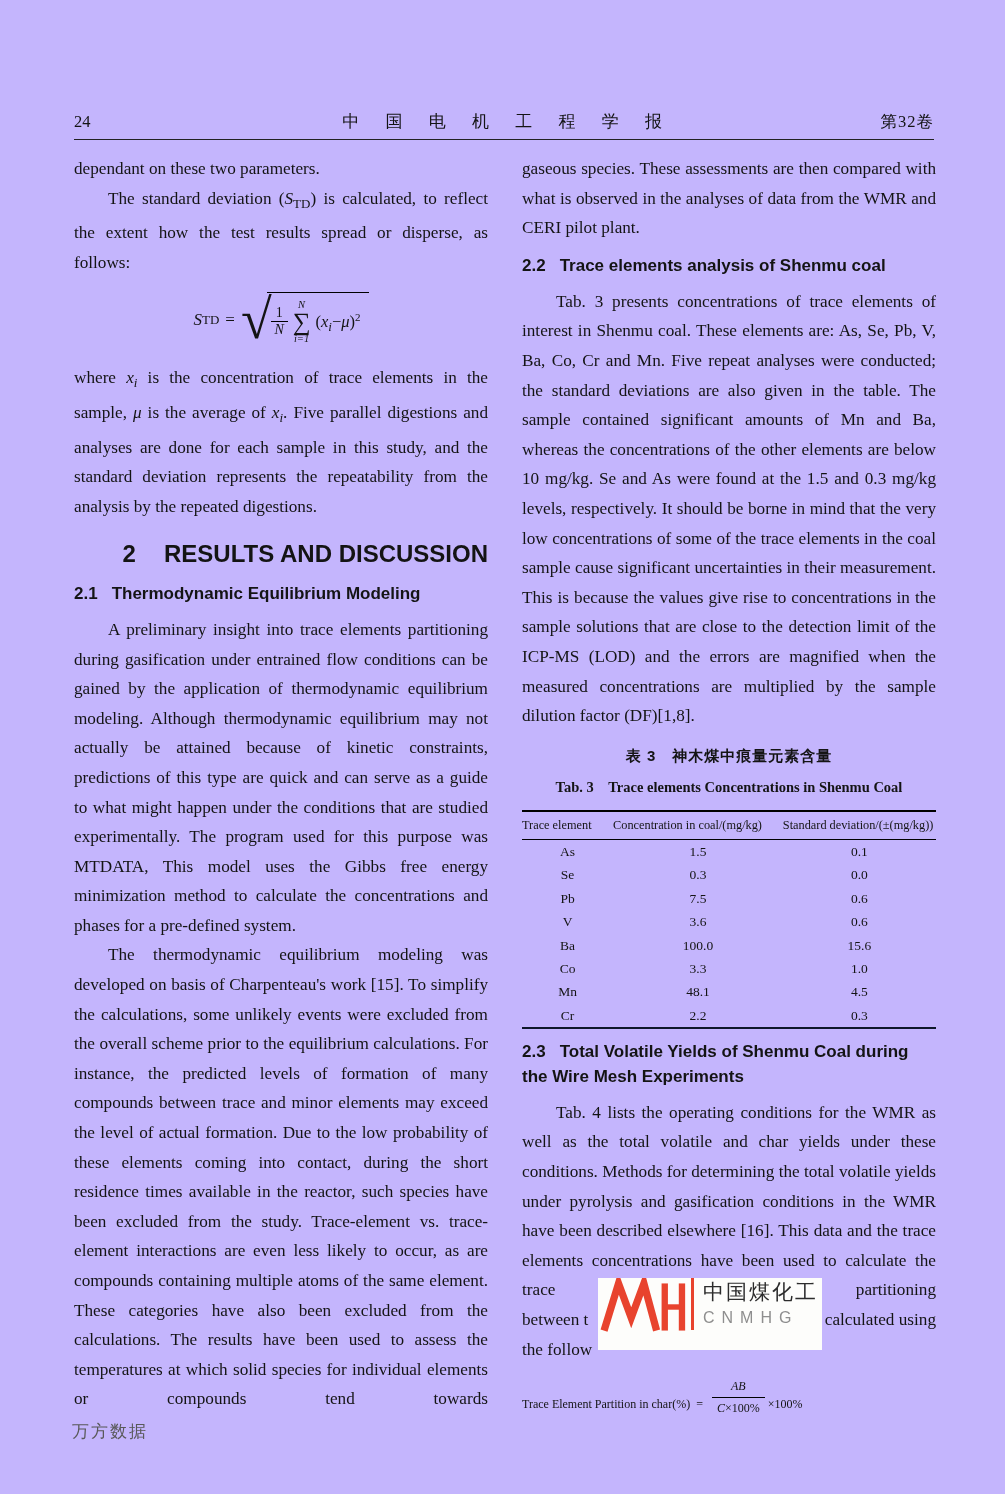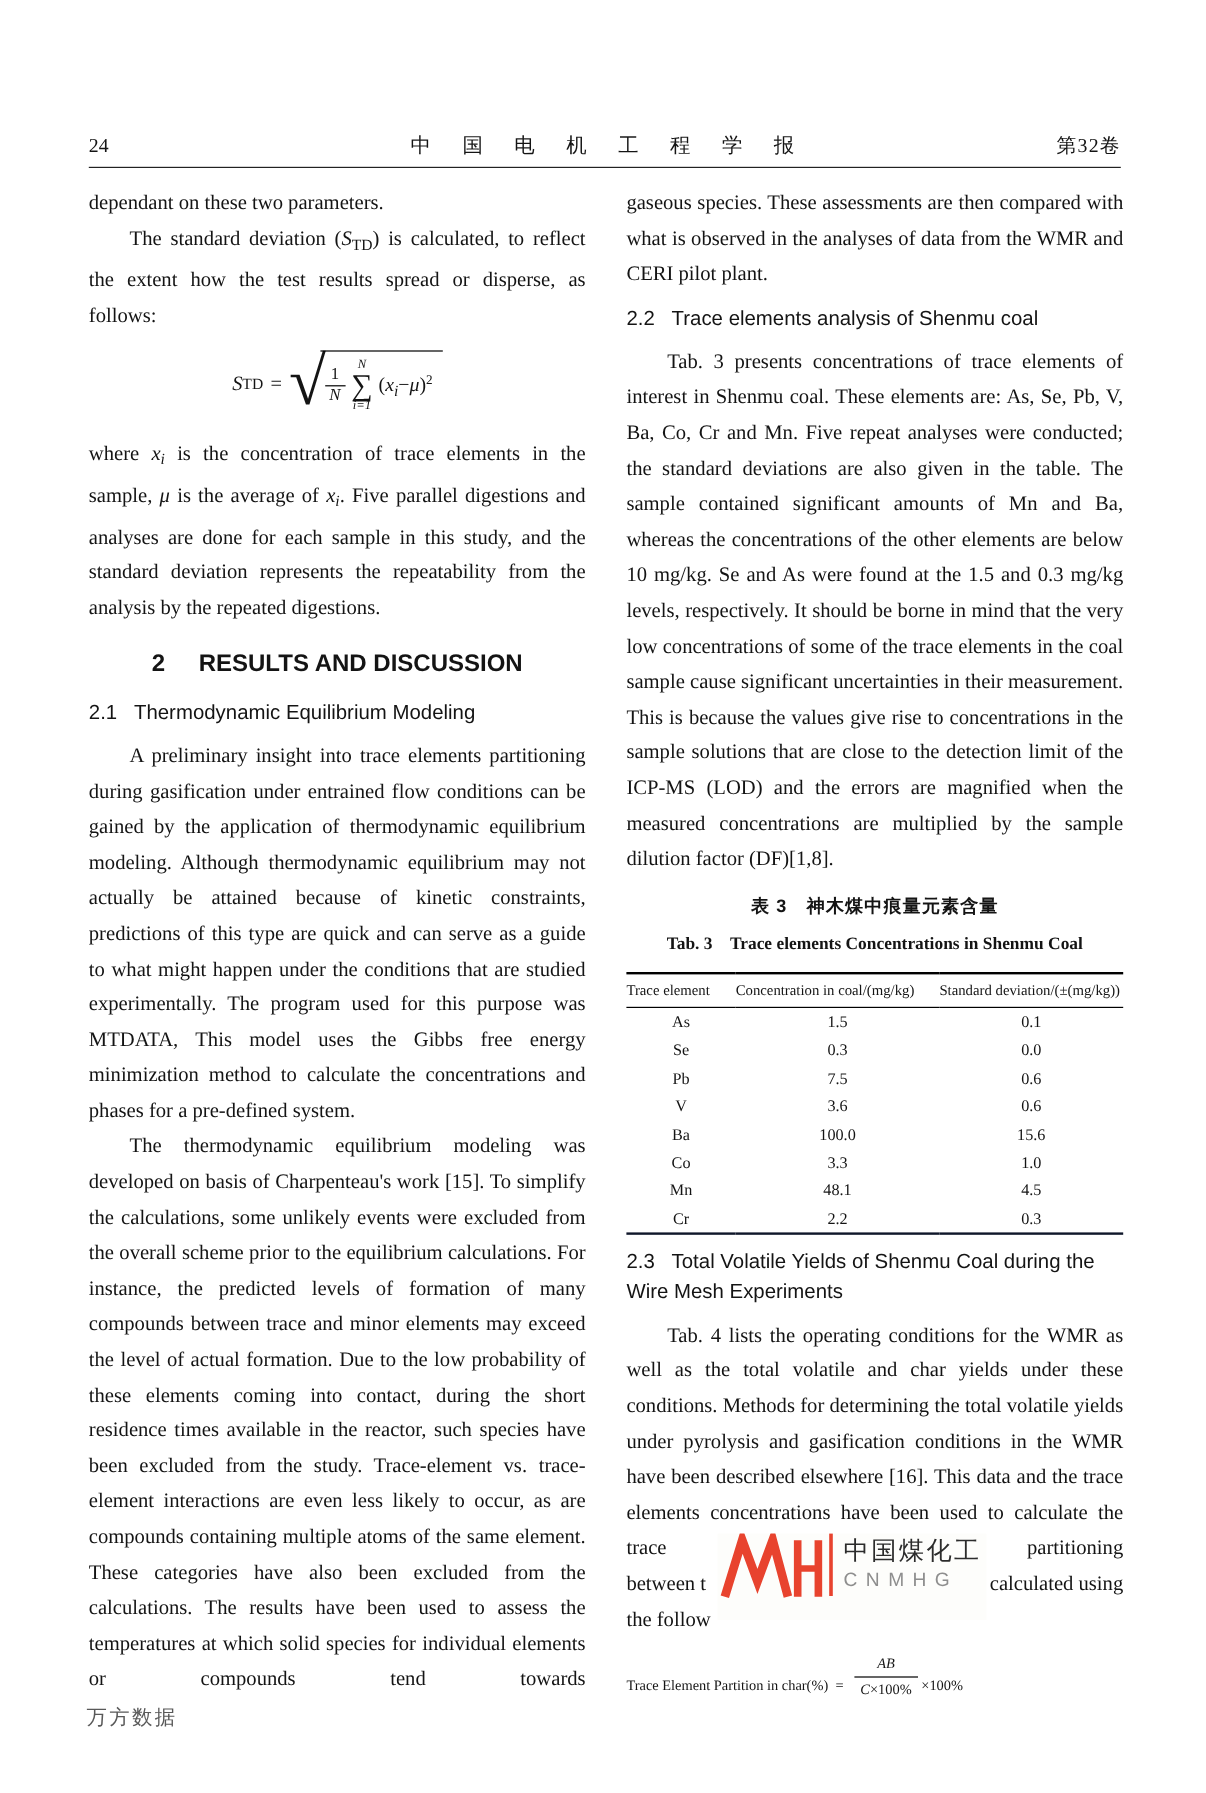--- a/index.html
+++ b/index.html
@@ -1,40 +1,40 @@
 <!DOCTYPE html>
 <html><head>
 <meta charset="utf-8">
 <style>
   html,body{margin:0;padding:0;}
   body{width:1005px;height:1494px;position:relative;background:#efeeea;}
-  .page{position:absolute;inset:0;background:#ffffff;overflow:hidden;
+  .page{position:absolute;inset:0;background:#c4b5fd;overflow:hidden;
         font-family:"Liberation Serif",serif;color:#141414;}
 
   
   .hdr{position:absolute;top:110px;left:74px;width:860px;display:flex;align-items:baseline;}
   .hdr .pagenum{width:90px;font-size:16.5px;}
   .hdr .jtitle{flex:1;text-align:center;font-size:17px;word-spacing:14px;letter-spacing:4px;}
   .hdr .vol{width:90px;text-align:right;font-size:16.5px;letter-spacing:1px;}
   .rule{position:absolute;top:139px;left:74px;width:860px;border-top:1.6px solid #222;}
 
   
   .cols{position:absolute;top:154px;left:74px;width:862px;display:flex;gap:34px;}
   .col{width:417px;font-size:17.2px;line-height:29.6px;text-align:justify;}
   p{margin:0;}
   .ind{text-indent:34px;}
   .cont{text-align-last:justify;}
   .var{font-style:italic;}
   sub{font-size:13px;vertical-align:-4px;}
   sup{font-size:11px;vertical-align:6px;}
 
-  h2.sec{font-family:"Liberation Sans",sans-serif;font-size:20px;font-weight:bold;
-         margin:18px 0 12px;text-align:center;}
+  h2.sec{font-family:"Liberation Sans",sans-serif;font-size:24px;font-weight:bold;
+         margin:18px 0 12px;text-align:right;}
   h2.sec .no{margin-right:28px;}
-  h3.sub{font-family:"Liberation Sans",sans-serif;font-size:17px;font-weight:normal;
+  h3.sub{font-family:"Liberation Sans",sans-serif;font-size:17px;font-weight:bold;
          margin:10px 0 9px;text-align:left;line-height:25px;}
   h3.sub .no{margin-right:14px;}
 
   
   .formula{display:flex;justify-content:center;align-items:center;margin:14px 0 16px;font-size:17px;}
   .eq{margin:0 6px;}
   .sqrt{display:inline-flex;align-items:flex-start;}
   .rad{font-size:56px;line-height:56px;font-weight:300;margin-right:-5px;}
   .vinculum{display:inline-flex;align-items:center;gap:5px;border-top:1.5px solid #000;
             padding:6px 8px 0 4px;margin-top:1px;}

